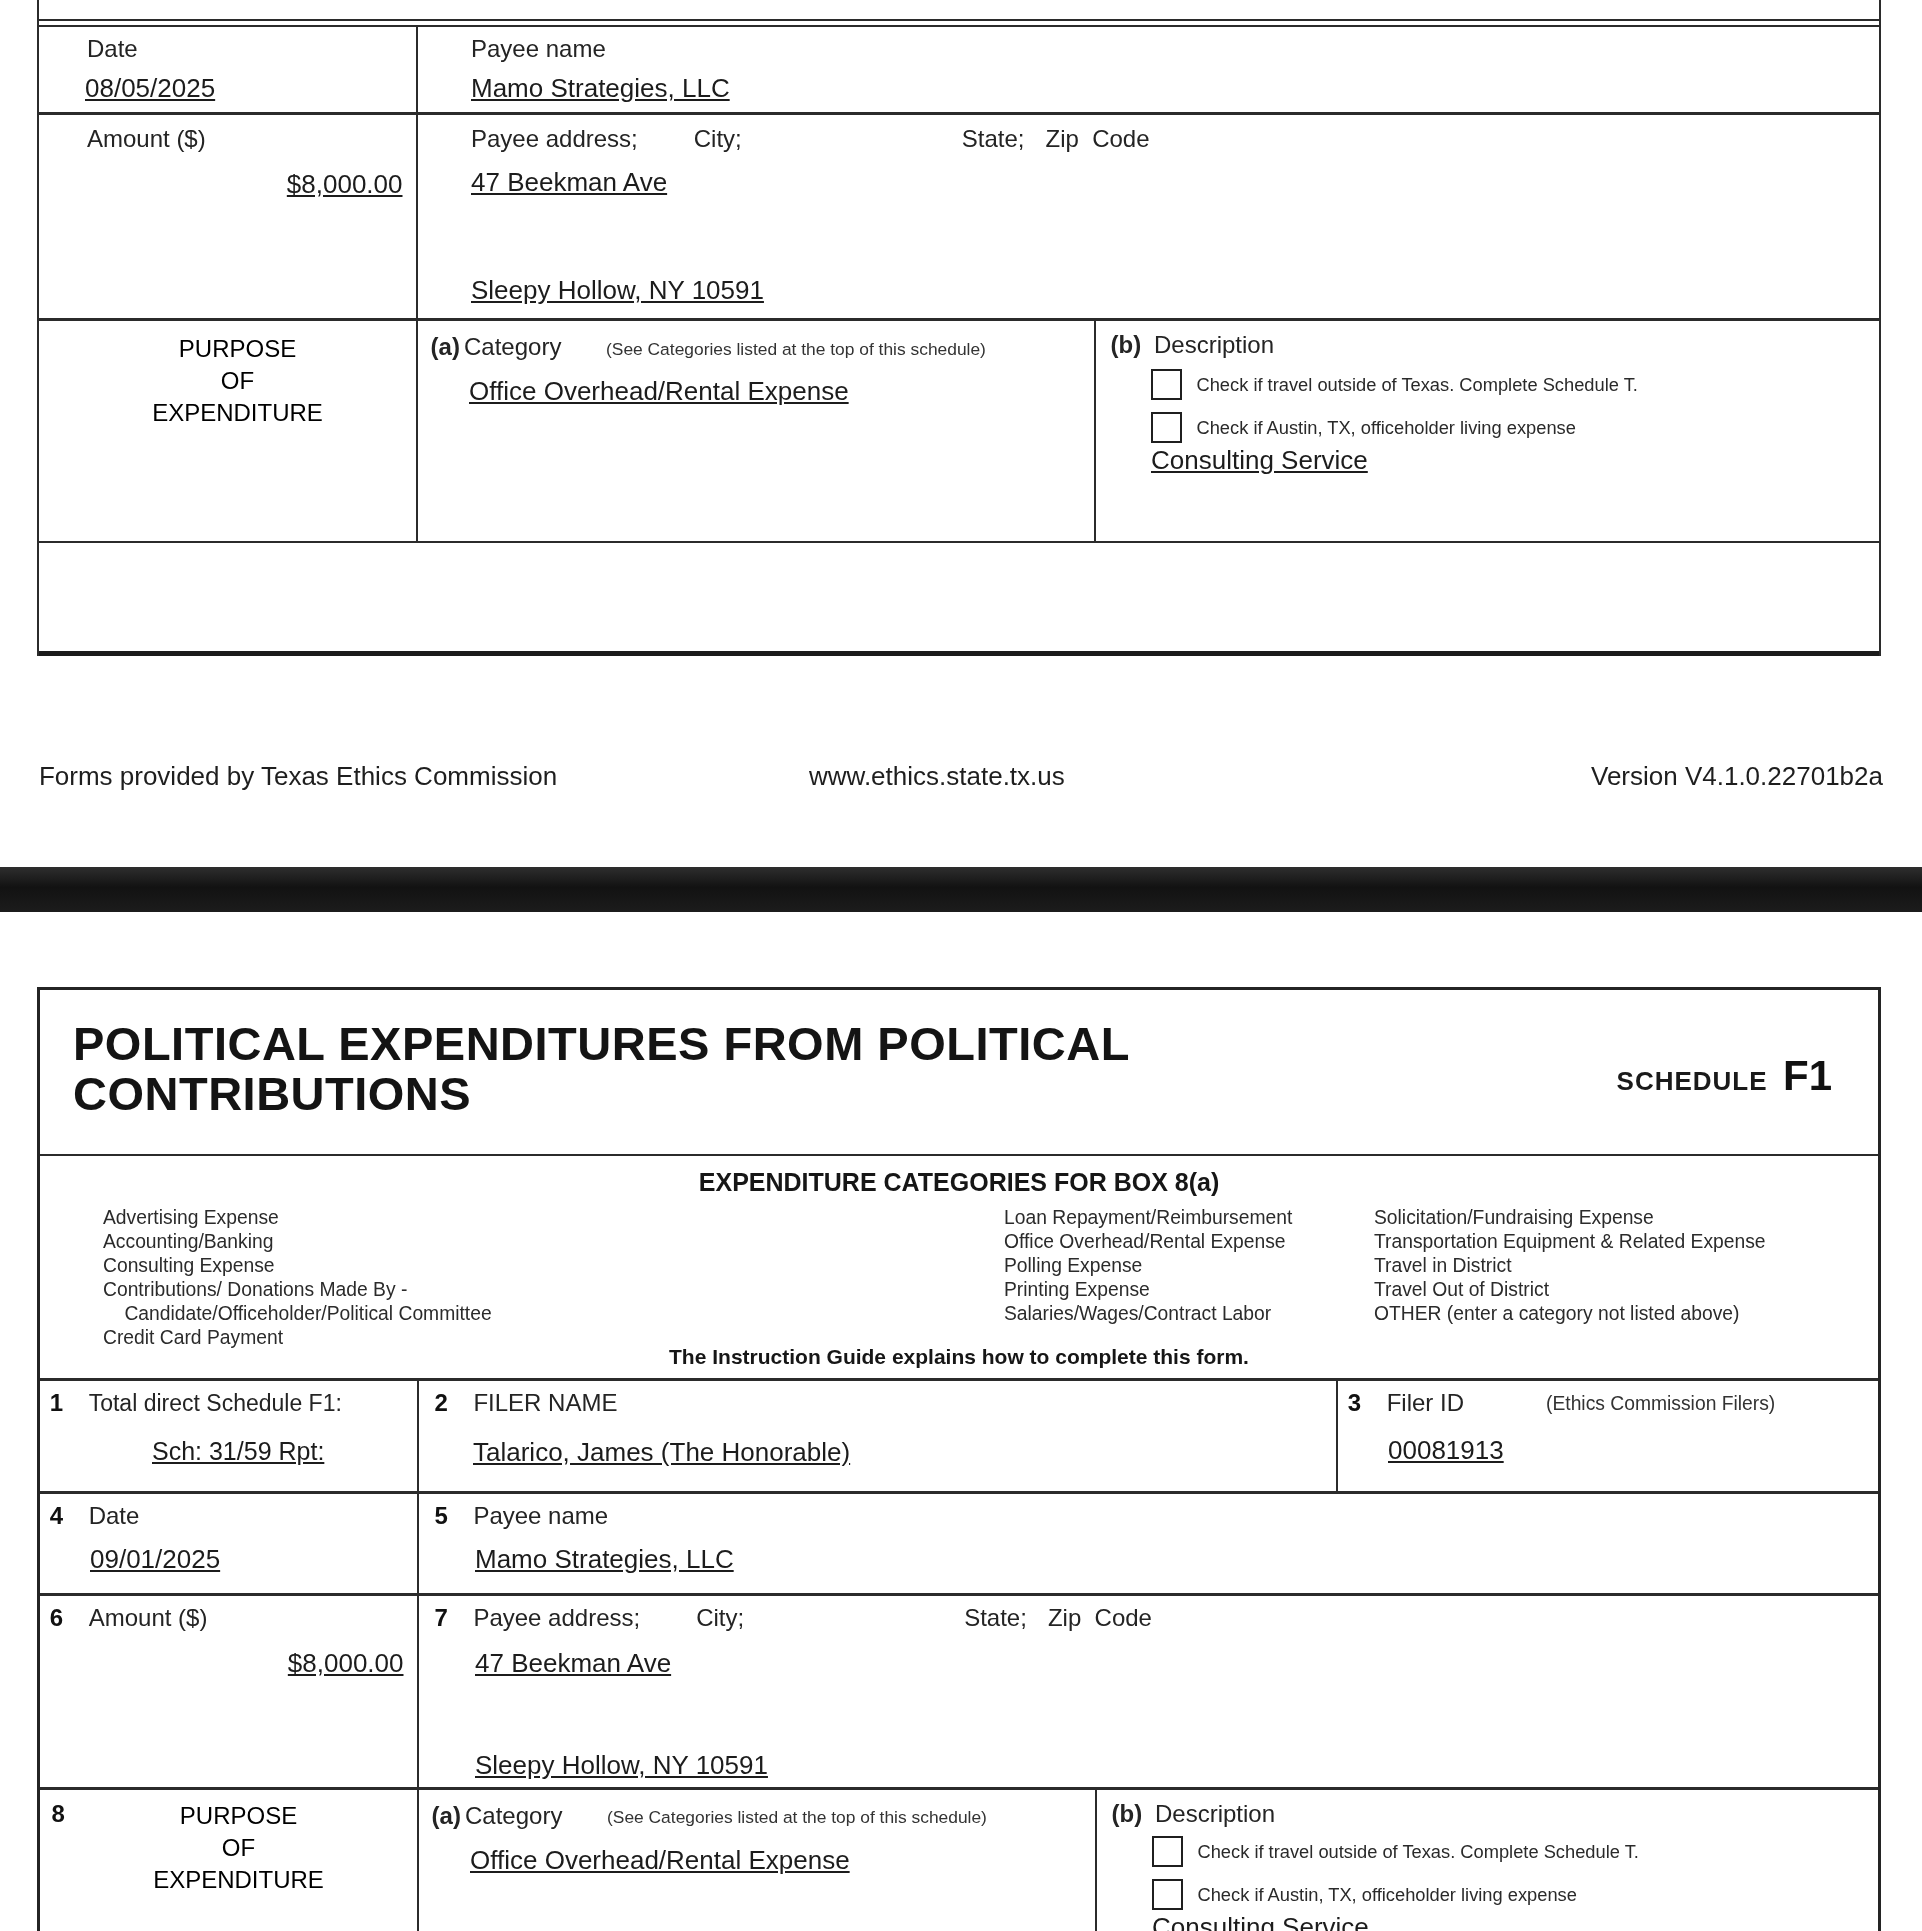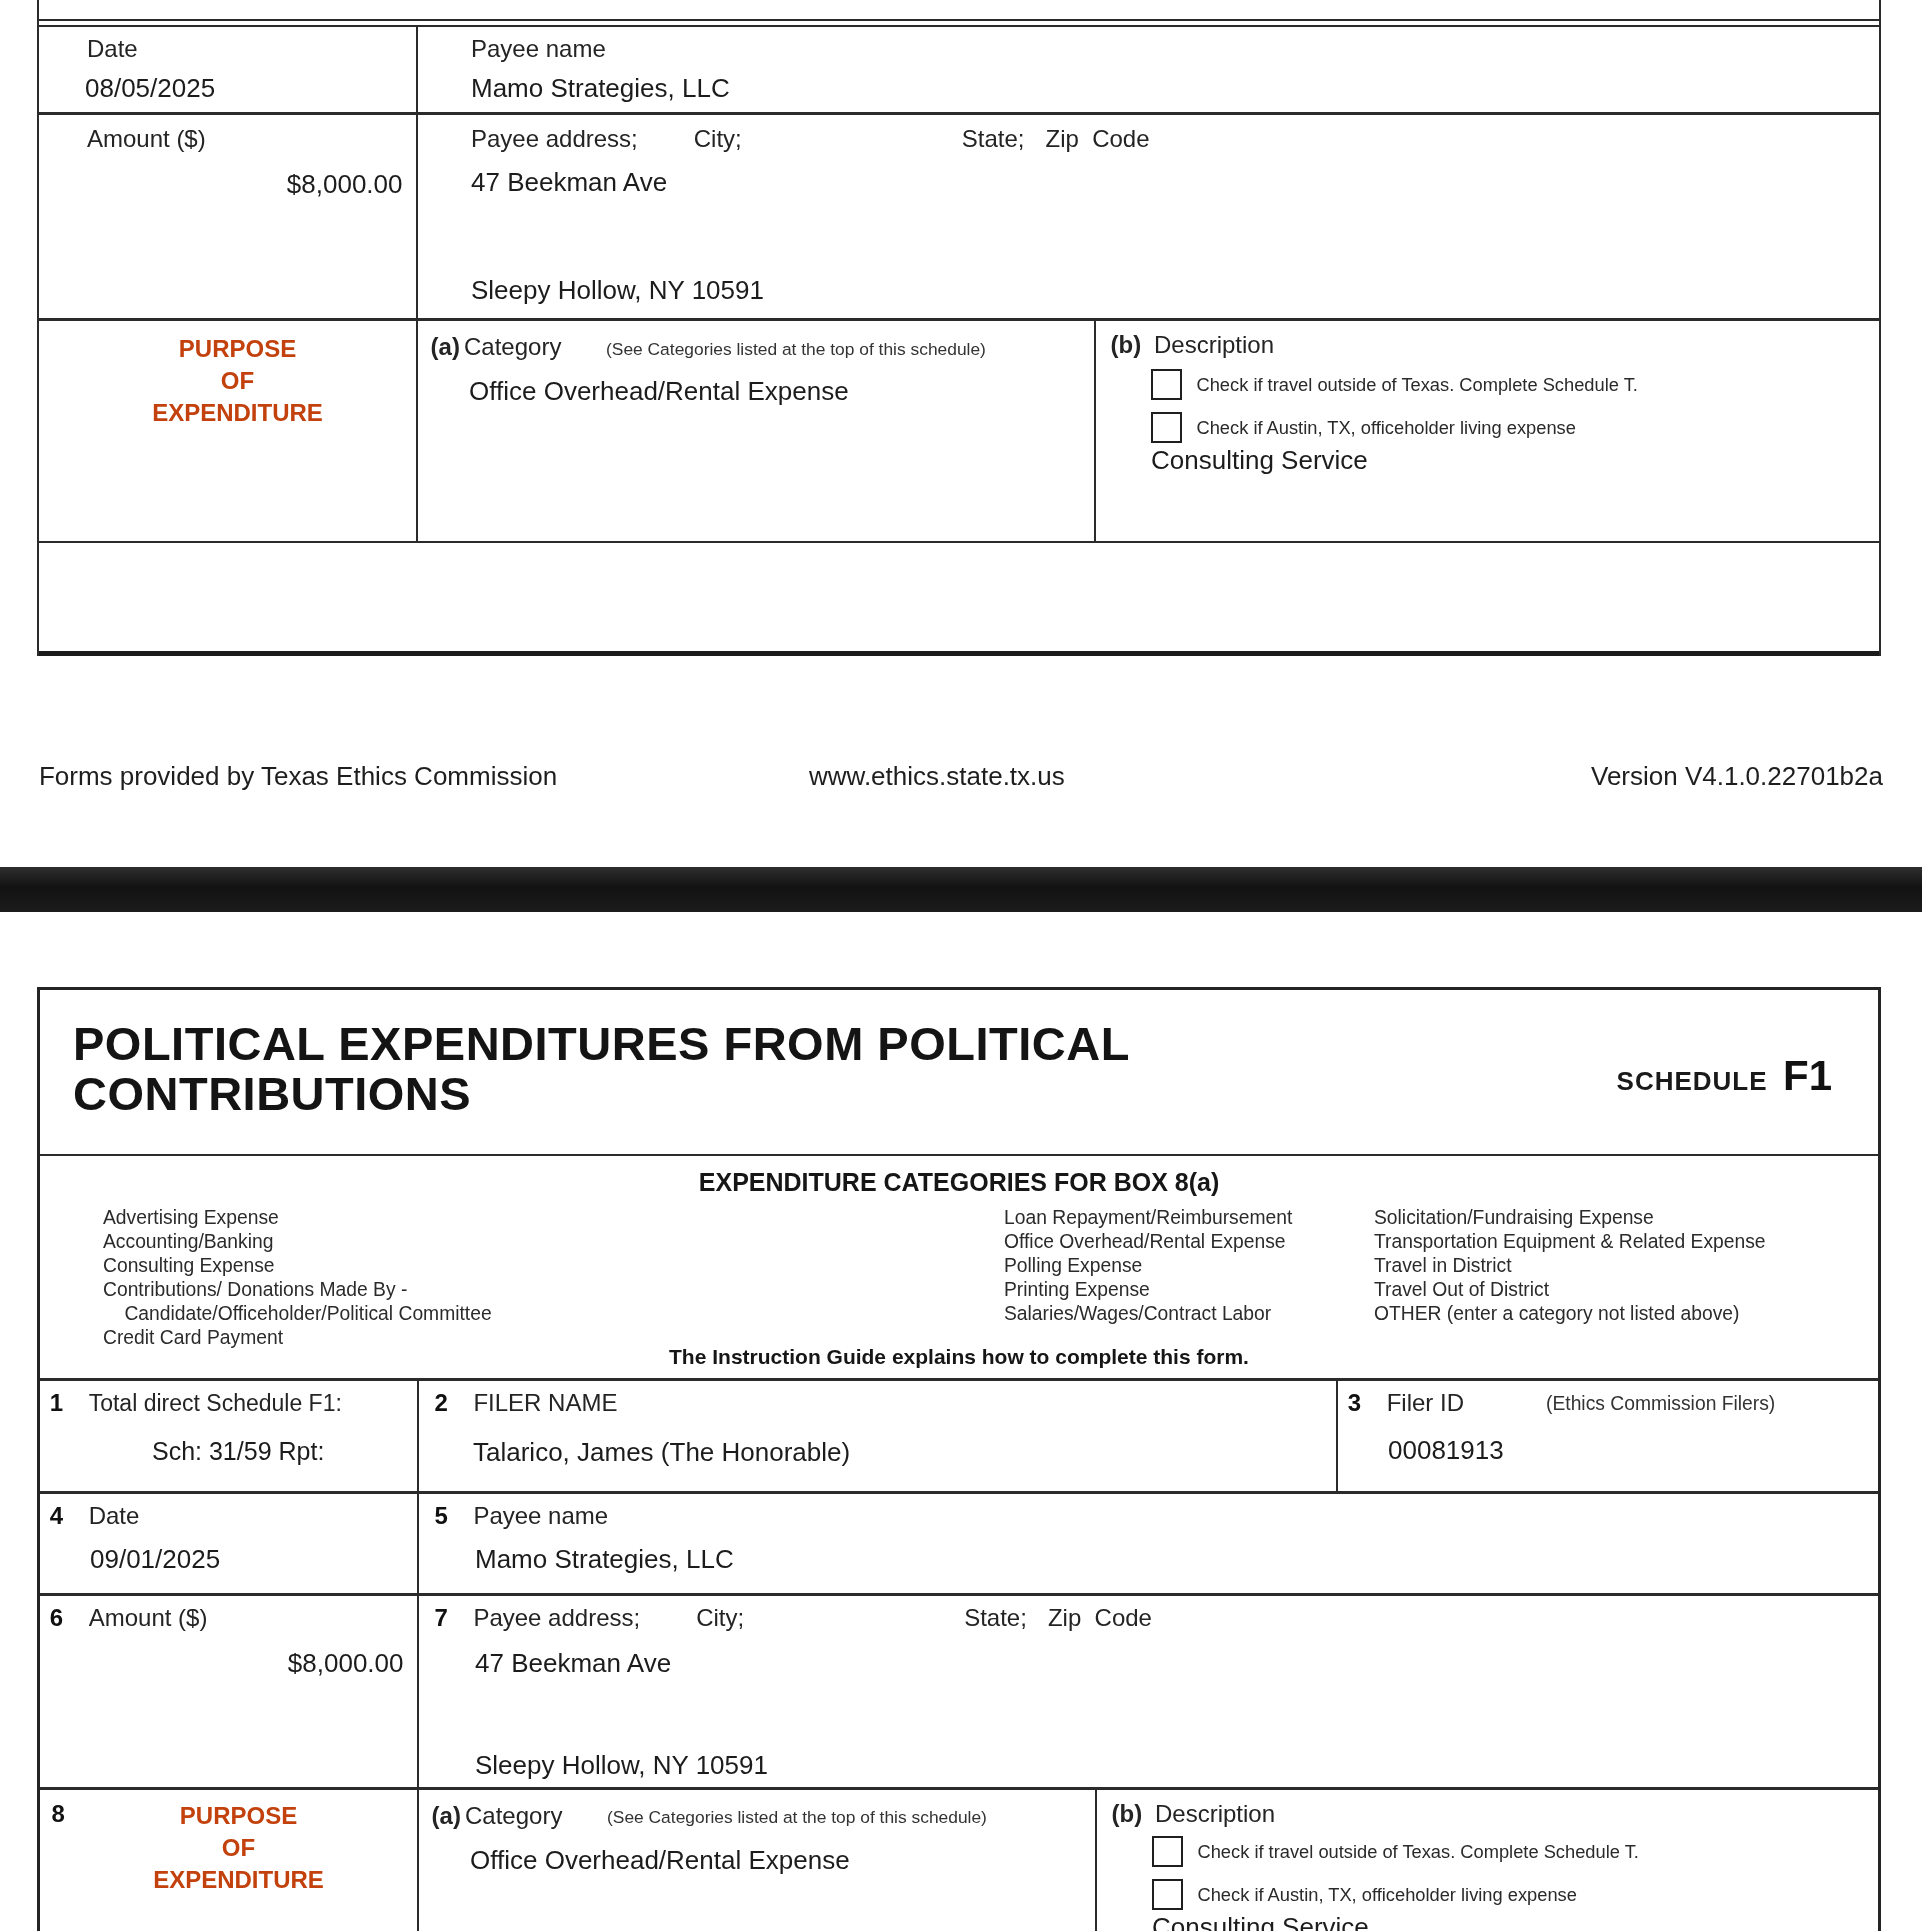--- a/index.html
+++ b/index.html
@@ -19,29 +19,29 @@
   .cell{position:relative;}
   .br{border-right:2.9px solid #2b2b2b;}
   .bl{border-left:2.9px solid #2b2b2b;}
   .w390{width:377px;flex:none;}
   .w700{width:676px;flex:none;}
   .w950{width:917px;flex:none;}
   .grow{flex:1;}
   .lab{position:absolute;font-size:24px;color:#242424;}
   .lab-inline{font-size:24px;color:#242424;}
   .num{font-weight:bold;font-size:24px;color:#111;}
-  .val{position:absolute;font-size:26px;color:#1c1c1c;}
+  .val{position:absolute;font-size:26px;color:#1c1c1c;text-decoration:underline;}
   .right{text-align:right;}
   .bold{font-weight:bold;}
   .ul{text-decoration:underline;}
   .smallnote{position:absolute;font-size:17.4px;color:#333;}
   .numlab{position:absolute;top:7.7px;left:9.7px;display:flex;align-items:baseline;}
   .numlab .num{width:39px;flex:none;}
-  .purpose{position:absolute;left:0;right:0;text-align:center;font-weight:bold;
-    font-size:24px;line-height:32px;color:#c2410c;padding-left:20px;}
+  .purpose{position:absolute;left:0;right:0;text-align:center;font-weight:normal;
+    font-size:24px;line-height:32px;color:#000000;padding-left:20px;}
   .cb{width:27px;height:27px;border:2.9px solid #1f1f1f;background:#fff;flex:none;}
   .cbrow{position:absolute;left:55px;display:flex;align-items:center;gap:14.5px;}
   .cbrow .cblab{font-size:18.3px;color:#2a2a2a;}
   .addr-labels{position:absolute;top:9.7px;display:flex;align-items:baseline;font-size:24px;color:#242424;white-space:pre;}
   .addr-labels span{white-space:pre;}
   #page1-footer{position:absolute;top:761px;left:37px;width:1846px;height:31px;font-size:26px;color:#1e1e1e;}
   #page1-footer .f-left{position:absolute;left:1.9px;}
   #page1-footer .f-mid{position:absolute;left:772px;}
   #page1-footer .f-right{position:absolute;right:0;}
   #separator-bar{position:absolute;left:0;top:867px;width:1922px;height:45px;

